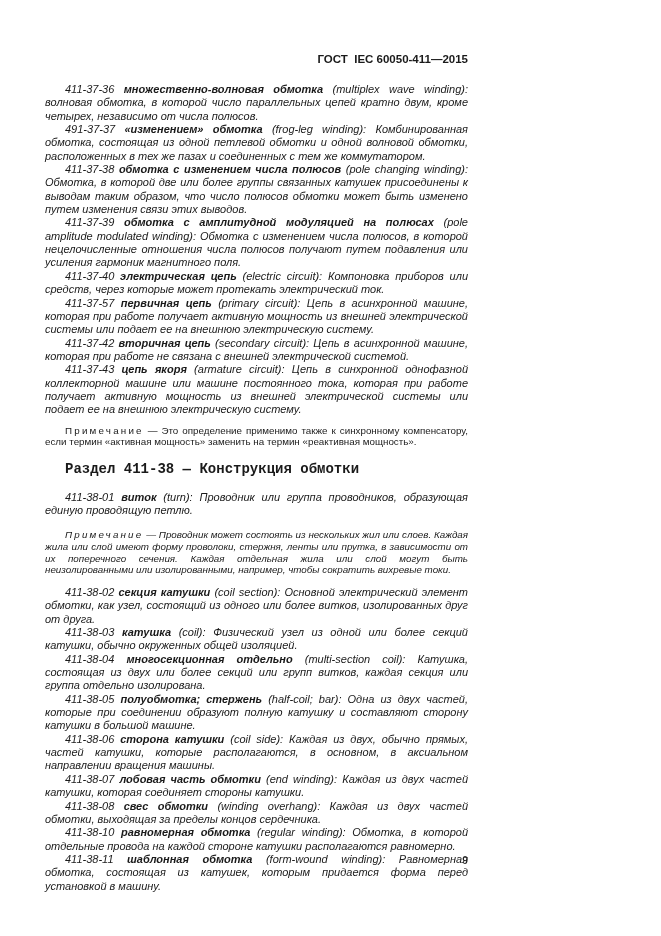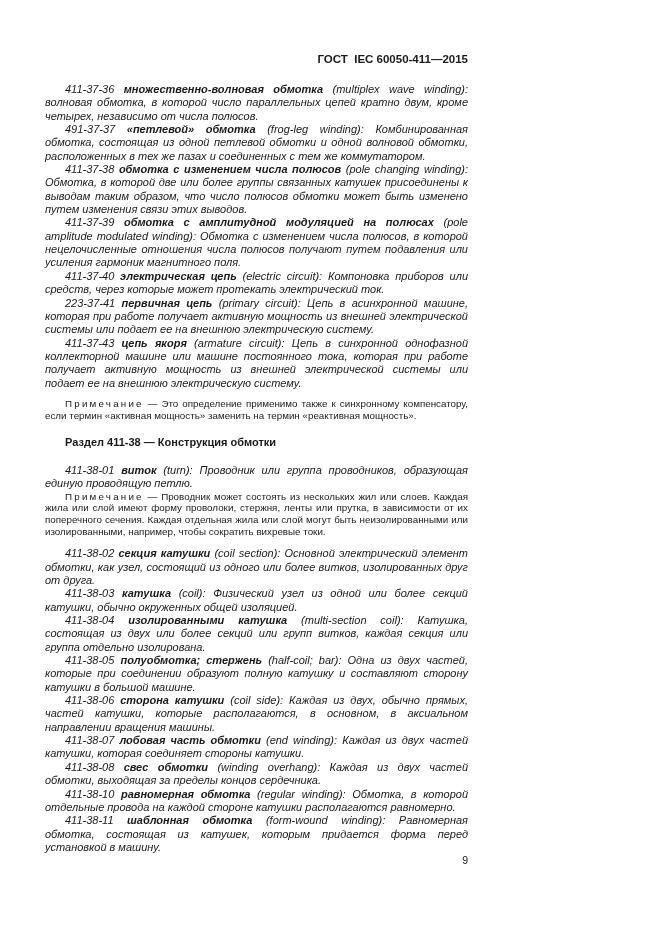--- a/index.html
+++ b/index.html
@@ -26,63 +26,65 @@
   p.def {
     font-size: 11px;
     line-height: 13.35px;
     text-align: justify;
     text-indent: 20px;
     font-style: italic;
   }
   p.def .term { font-weight: bold; }
   p.heading {
     margin: 15px 0 14px 0;
-    font-size: 11px;
+    font-size: 14px;
     line-height: 13.5px;
     font-weight: bold;
     text-indent: 20px;
+    font-family: Liberation Mono, monospace;
   }
   p.note {
     margin: 8px 0 10px 0;
     font-size: 9.8px;
     line-height: 11.7px;
     text-align: justify;
     text-indent: 20px;
   }
-  p.note.attached { margin-top: 0; }
+  p.note.attached { margin-top: 12px; font-style: italic; }
   p.note .prefix { letter-spacing: 2.2px; }
   .pagenum {
     position: absolute;
     top: 854px;
     right: 77px;
     font-size: 10.5px;
     line-height: 12px;
   }
 </style>
 </head>
 <body>
 
 <div class="page">
   <div class="runhead">ГОСТ  IEC 60050-411—2015</div>
 
   <div class="doc-body">
       <p class="def"><span class="num">411-37-36 </span><span class="term">множественно-волновая обмотка</span><span class="rest"> (multiplex wave winding): волновая обмотка, в которой число параллельных цепей кратно двум, кроме четырех, независимо от числа полюсов.</span></p>
-      <p class="def"><span class="num">491-37-37 </span><span class="term">«петлевой» обмотка</span><span class="rest"> (frog-leg winding): Комбинированная обмотка, состоящая из одной петлевой обмотки и одной волновой обмотки, расположенных в тех же пазах и соединенных с тем же коммутатором.</span></p>
+      <p class="def"><span class="num">491-37-37 </span><span class="term">«изменением» обмотка</span><span class="rest"> (frog-leg winding): Комбинированная обмотка, состоящая из одной петлевой обмотки и одной волновой обмотки, расположенных в тех же пазах и соединенных с тем же коммутатором.</span></p>
       <p class="def"><span class="num">411-37-38 </span><span class="term">обмотка с изменением числа полюсов</span><span class="rest"> (pole changing winding): Обмотка, в которой две или более группы связанных катушек присоединены к выводам таким образом, что число полюсов обмотки может быть изменено путем изменения связи этих выводов.</span></p>
       <p class="def"><span class="num">411-37-39 </span><span class="term">обмотка с амплитудной модуляцией на полюсах</span><span class="rest"> (pole amplitude modulated winding): Обмотка с изменением числа полюсов, в которой нецелочисленные отношения числа полюсов получают путем подавления или усиления гармоник магнитного поля.</span></p>
       <p class="def"><span class="num">411-37-40 </span><span class="term">электрическая цепь</span><span class="rest"> (electric circuit): Компоновка приборов или средств, через которые может протекать электрический ток.</span></p>
-      <p class="def"><span class="num">223-37-41 </span><span class="term">первичная цепь</span><span class="rest"> (primary circuit): Цепь в асинхронной машине, которая при работе получает активную мощность из внешней электрической системы или подает ее на внешнюю электрическую систему.</span></p>
+      <p class="def"><span class="num">411-37-57 </span><span class="term">первичная цепь</span><span class="rest"> (primary circuit): Цепь в асинхронной машине, которая при работе получает активную мощность из внешней электрической системы или подает ее на внешнюю электрическую систему.</span></p>
+      <p class="def"><span class="num">411-37-42 </span><span class="term">вторичная цепь</span><span class="rest"> (secondary circuit): Цепь в асинхронной машине, которая при работе не связана с внешней электрической системой.</span></p>
       <p class="def"><span class="num">411-37-43 </span><span class="term">цепь якоря</span><span class="rest"> (armature circuit): Цепь в синхронной однофазной коллекторной машине или машине постоянного тока, которая при работе получает активную мощность из внешней электрической системы или подает ее на внешнюю электрическую систему.</span></p>
       <p class="note"><span class="prefix">Примечание</span><span class="note-body"> — Это определение применимо также к синхронному компенсатору, если термин «активная мощность» заменить на термин «реактивная мощность».</span></p>
       <p class="heading">Раздел 411-38 — Конструкция обмотки</p>
       <p class="def"><span class="num">411-38-01 </span><span class="term">виток</span><span class="rest"> (turn): Проводник или группа проводников, образующая единую проводящую петлю.</span></p>
       <p class="note attached"><span class="prefix">Примечание</span><span class="note-body"> — Проводник может состоять из нескольких жил или слоев. Каждая жила или слой имеют форму проволоки, стержня, ленты или прутка, в зависимости от их поперечного сечения. Каждая отдельная жила или слой могут быть неизолированными или изолированными, например, чтобы сократить вихревые токи.</span></p>
       <p class="def"><span class="num">411-38-02 </span><span class="term">секция катушки</span><span class="rest"> (coil section): Основной электрический элемент обмотки, как узел, состоящий из одного или более витков, изолированных друг от друга.</span></p>
       <p class="def"><span class="num">411-38-03 </span><span class="term">катушка</span><span class="rest"> (coil): Физический узел из одной или более секций катушки, обычно окруженных общей изоляцией.</span></p>
-      <p class="def"><span class="num">411-38-04 </span><span class="term">изолированными катушка</span><span class="rest"> (multi-section coil): Катушка, состоящая из двух или более секций или групп витков, каждая секция или группа отдельно изолирована.</span></p>
+      <p class="def"><span class="num">411-38-04 </span><span class="term">многосекционная отдельно</span><span class="rest"> (multi-section coil): Катушка, состоящая из двух или более секций или групп витков, каждая секция или группа отдельно изолирована.</span></p>
       <p class="def"><span class="num">411-38-05 </span><span class="term">полуобмотка; стержень</span><span class="rest"> (half-coil; bar): Одна из двух частей, которые при соединении образуют полную катушку и составляют сторону катушки в большой машине.</span></p>
       <p class="def"><span class="num">411-38-06 </span><span class="term">сторона катушки</span><span class="rest"> (coil side): Каждая из двух, обычно прямых, частей катушки, которые располагаются, в основном, в аксиальном направлении вращения машины.</span></p>
       <p class="def"><span class="num">411-38-07 </span><span class="term">лобовая часть обмотки</span><span class="rest"> (end winding): Каждая из двух частей катушки, которая соединяет стороны катушки.</span></p>
       <p class="def"><span class="num">411-38-08 </span><span class="term">свес обмотки</span><span class="rest"> (winding overhang): Каждая из двух частей обмотки, выходящая за пределы концов сердечника.</span></p>
       <p class="def"><span class="num">411-38-10 </span><span class="term">равномерная обмотка</span><span class="rest"> (regular winding): Обмотка, в которой отдельные провода на каждой стороне катушки располагаются равномерно.</span></p>
       <p class="def"><span class="num">411-38-11 </span><span class="term">шаблонная обмотка</span><span class="rest"> (form-wound winding): Равномерная обмотка, состоящая из катушек, которым придается форма перед установкой в машину.</span></p>
     </div>
 
   <div class="pagenum">9</div>
 </div>

